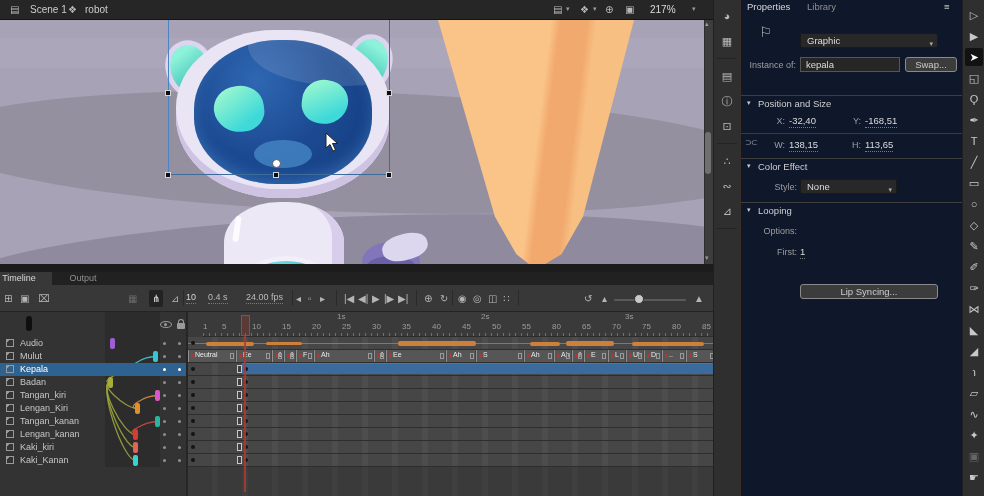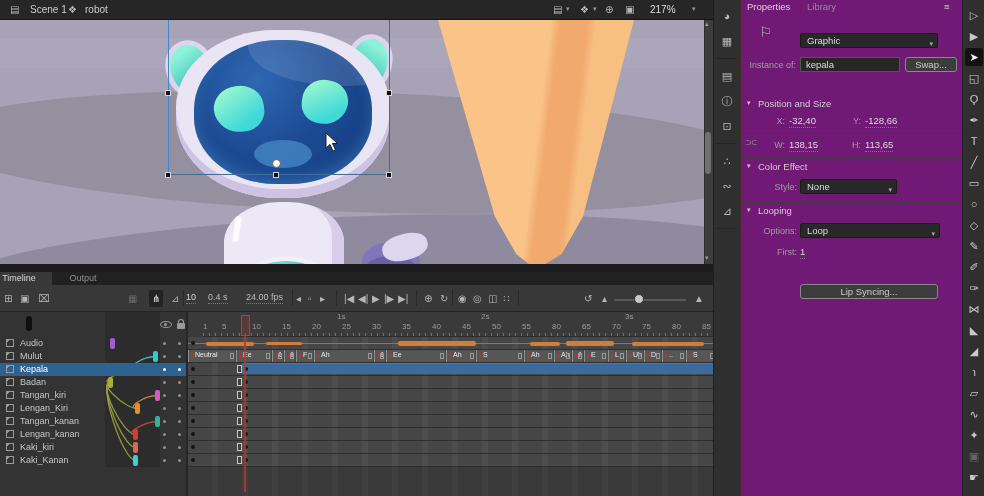--- a/index.html
+++ b/index.html
@@ -97,21 +97,21 @@
   .wseg{position:absolute;background:#cf7f3a;border-radius:2px}
   .phmark{position:absolute;top:3px;width:9px;height:21px;border:1px solid #c0392b;background:rgba(192,57,43,.25);z-index:6}
   .phline{position:absolute;top:24px;height:156px;width:2px;background:rgba(176,58,48,.85);z-index:6}
 
   
   #dock{position:absolute;left:713px;top:0;width:27px;height:496px;background:#2f2f2f;border-left:1px solid #202020}
   #pdiv{position:absolute;left:740px;top:0;width:1px;height:496px;background:#3a2c27;z-index:6}
   #dock-icons{display:flex;flex-direction:column;align-items:center;gap:9px;padding-top:8px}
   .dicon{width:18px;height:16px;line-height:16px;text-align:center;font-size:11px;color:#b8b8b8}
   .dockdiv{width:20px;height:1px;background:#242424}
-  #props{position:absolute;left:741px;top:0;width:221px;height:496px;background:#701a75}
+  #props{position:absolute;left:741px;top:0;width:221px;height:496px;background:#0f172a}
   .ptab{position:absolute;top:0;height:13px;font-size:9.5px;line-height:14px;color:#d8d8d8}
   .plabel{position:absolute;font-size:9px;color:#9e9e9e;text-align:right}
   .pval{position:absolute;font-size:9.5px;color:#dcdcdc;border-bottom:1px dotted #7a7a7a;padding-bottom:1px}
   .psec{position:absolute;left:0;width:221px;height:16px;border-top:1px solid #3e3e3e}
   .psec .arr{position:absolute;left:6px;top:3px;font-size:7px;color:#c9c9c9}
   .psec .ttl{position:absolute;left:17px;top:2px;font-size:9.5px;color:#cfcfcf}
   .dd{position:absolute;height:15px;background:#282828;border:1px solid #1a1a1a;border-radius:2px;color:#ddd;font-size:9.5px;line-height:13px;padding:0 6px}
   .dd .ddch{position:absolute;right:4px;top:3px;font-size:7px;color:#aaa}
   .pfield{position:absolute;height:15px;background:#262626;border:1px solid #555;color:#ddd;font-size:9.5px;line-height:13px;padding:0 5px}
   .pbtn{position:absolute;height:15px;border:1px solid #8a8a8a;border-radius:3px;background:#3c3c3c;color:#ccc;font-size:9.5px;line-height:13px;text-align:center}
@@ -528,21 +528,21 @@
     </div>
     <div class="pbtn" style="left:164px;top:57px;width:52px">Swap...</div>
 
     <div class="psec" style="top:95px">
       <span class="arr">▾</span>
       <span class="ttl">Position and Size</span>
     </div>
     <span class="plabel" style="left:24px;top:116px;width:20px">X:</span>
     <span class="pval" style="left:48px;top:115px">-32,40</span>
     <span class="plabel" style="left:100px;top:116px;width:20px">Y:</span>
-    <span class="pval" style="left:124px;top:115px">-128,66</span>
+    <span class="pval" style="left:124px;top:115px">-168,51</span>
     <div class="abs" style="left:0;top:133px;width:221px;height:1px;background:#3b3b3b"></div>
     <span class="abs" style="left:4px;top:138px;font-size:8px;color:#9a9a9a;letter-spacing:-1px">⊃⊂</span>
     <span class="plabel" style="left:24px;top:140px;width:20px">W:</span>
     <span class="pval" style="left:48px;top:139px">138,15</span>
     <span class="plabel" style="left:100px;top:140px;width:20px">H:</span>
     <span class="pval" style="left:124px;top:139px">113,65</span>
 
     <div class="psec" style="top:158px">
       <span class="arr">▾</span>
       <span class="ttl">Color Effect</span>
@@ -551,24 +551,20 @@
     <div class="dd" style="left:59px;top:179px;width:97px">
       <span>None</span>
       <span class="ddch">▾</span>
     </div>
 
     <div class="psec" style="top:202px">
       <span class="arr">▾</span>
       <span class="ttl">Looping</span>
     </div>
     <span class="plabel" style="left:4px;top:226px;width:52px">Options:</span>
-    <div class="dd" style="left:59px;top:223px;width:140px">
-      <span>Loop</span>
-      <span class="ddch">▾</span>
-    </div>
     <span class="plabel" style="left:14px;top:247px;width:42px">First:</span>
     <span class="pval" style="left:59px;top:246px">1</span>
 
     <div class="pbtn" style="left:59px;top:284px;width:138px">Lip Syncing...</div>
   </div>
 
   <div id="tools">
       <div class="ticon" style="top: 6px;">▷</div>
       <div class="ticon" style="top: 27px;">▶</div>
       <div class="ticon tsel" style="top: 48px;">➤</div>

